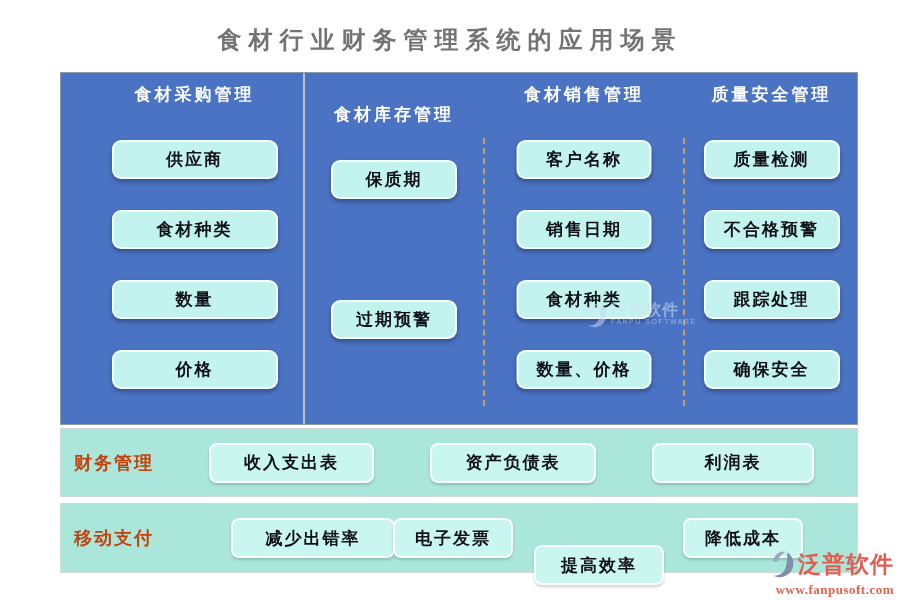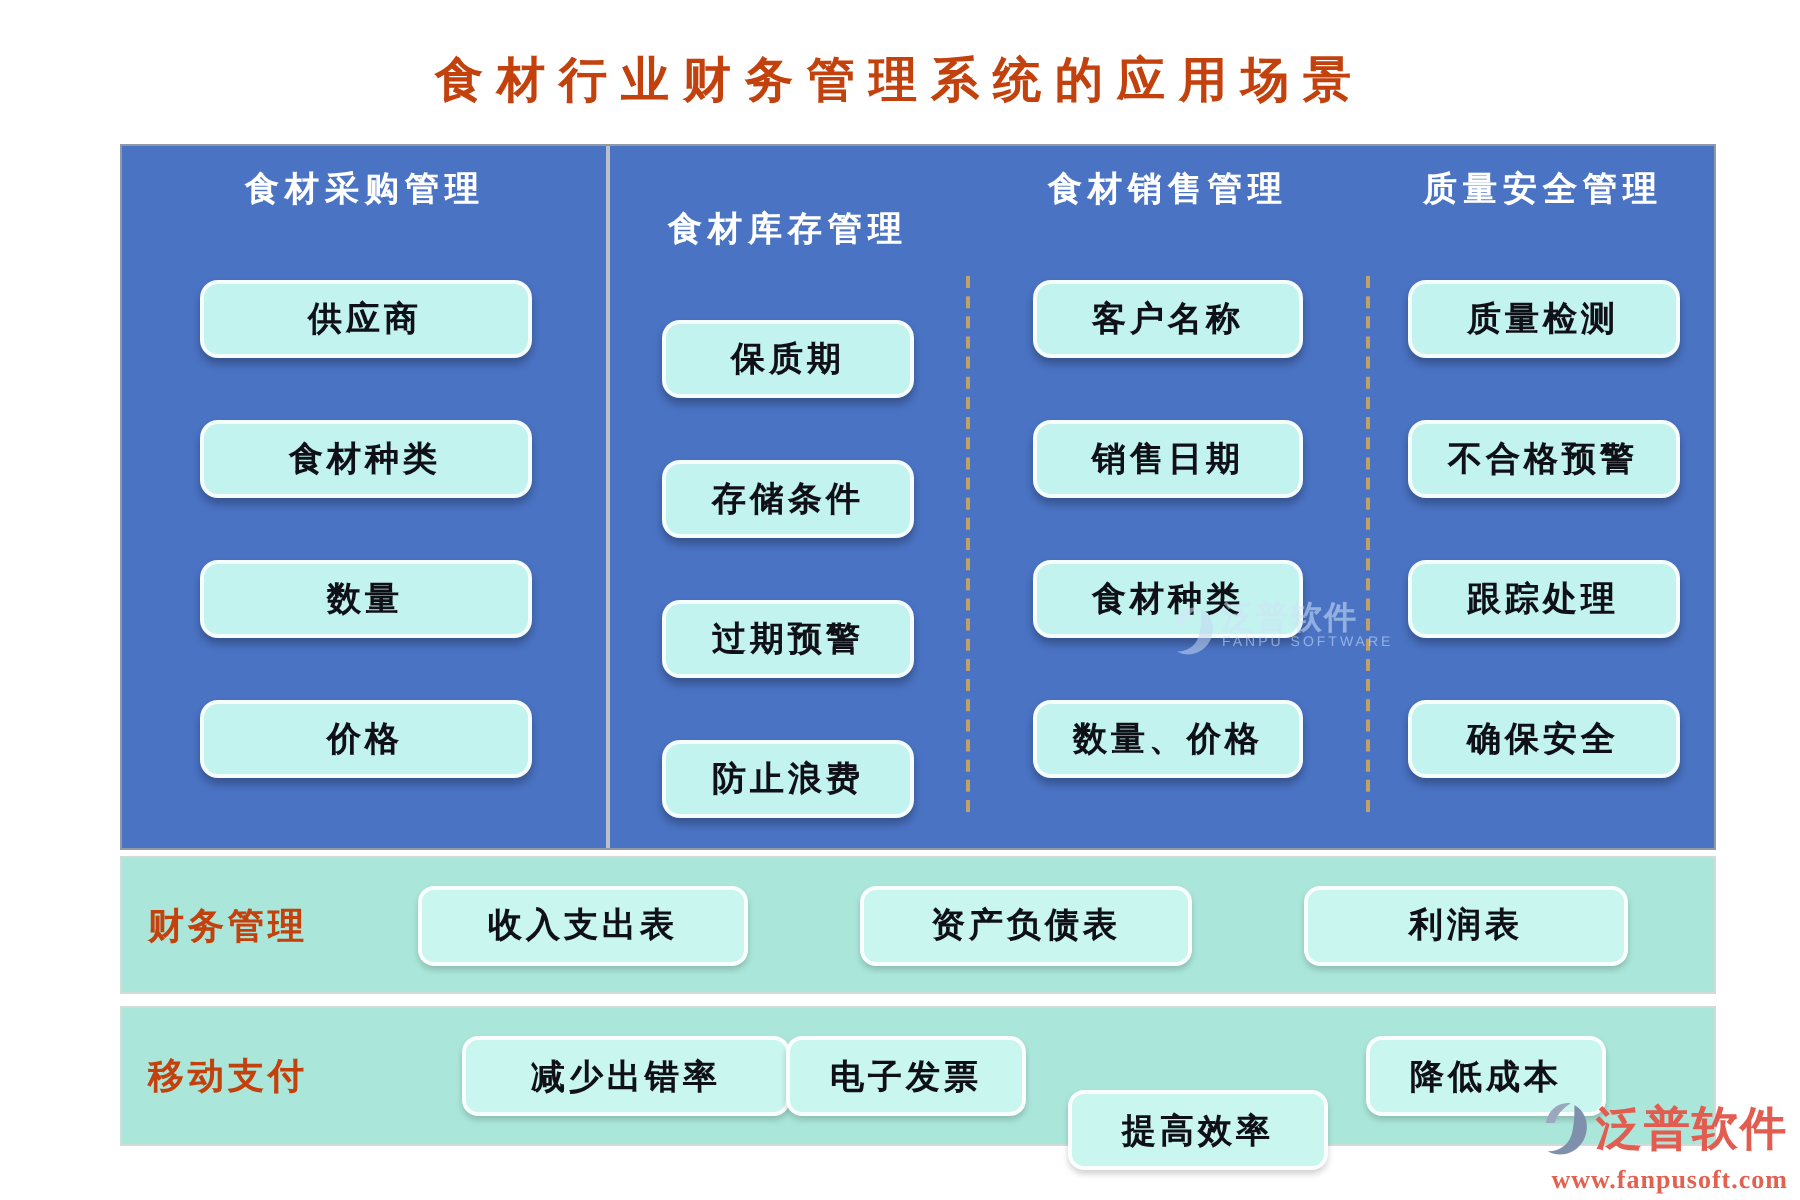--- a/index.html
+++ b/index.html
@@ -13,33 +13,33 @@
   }
 
   
   .page-title {
     position: absolute;
     top: 24px; left: 0; right: 0;
     text-align: center;
     font-size: 24px;
     font-weight: bold;
     letter-spacing: 7px;
-    color: #c2410c;
+    color: #737373;
   }
 
   
   .main-panel {
     position: absolute;
     left: 60px; top: 72px;
     width: 798px; height: 353px;
     background: #4a73c4;
     border: 1px solid #8f9aa6;
   }
   .panel-col { position: absolute; top: 0; height: 100%; }
-  .col-1 { left: 0;     width: 243px; }
+  .col-1 { left: 12px;     width: 243px; }
   .col-2 { left: 243px; width: 180px; margin-top: 20px; }
   .col-3 { left: 423px; width: 200px; }
   .col-4 { left: 623px; width: 175px; }
 
   .col-header {
     position: absolute;
     top: 10px; left: 0; right: 0;
     text-align: center;
     color: #ffffff;
     font-size: 17px;
@@ -206,23 +206,21 @@
     <div class="col-header">食材采购管理</div>
     <div class="panel-btn w-col1 r1">供应商</div>
     <div class="panel-btn w-col1 r2">食材种类</div>
     <div class="panel-btn w-col1 r3">数量</div>
     <div class="panel-btn w-col1 r4">价格</div>
   </div>
 
   <div class="panel-col col-2">
     <div class="col-header">食材库存管理</div>
     <div class="panel-btn w-col2 r1">保质期</div>
-    <div class="panel-btn w-col2 r2">存储条件</div>
     <div class="panel-btn w-col2 r3">过期预警</div>
-    <div class="panel-btn w-col2 r4">防止浪费</div>
   </div>
 
   <div class="panel-col col-3">
     <div class="col-header">食材销售管理</div>
     <div class="panel-btn w-col3 r1">客户名称</div>
     <div class="panel-btn w-col3 r2">销售日期</div>
     <div class="panel-btn w-col3 r3">食材种类</div>
     <div class="panel-btn w-col3 r4">数量、价格</div>
   </div>
 

